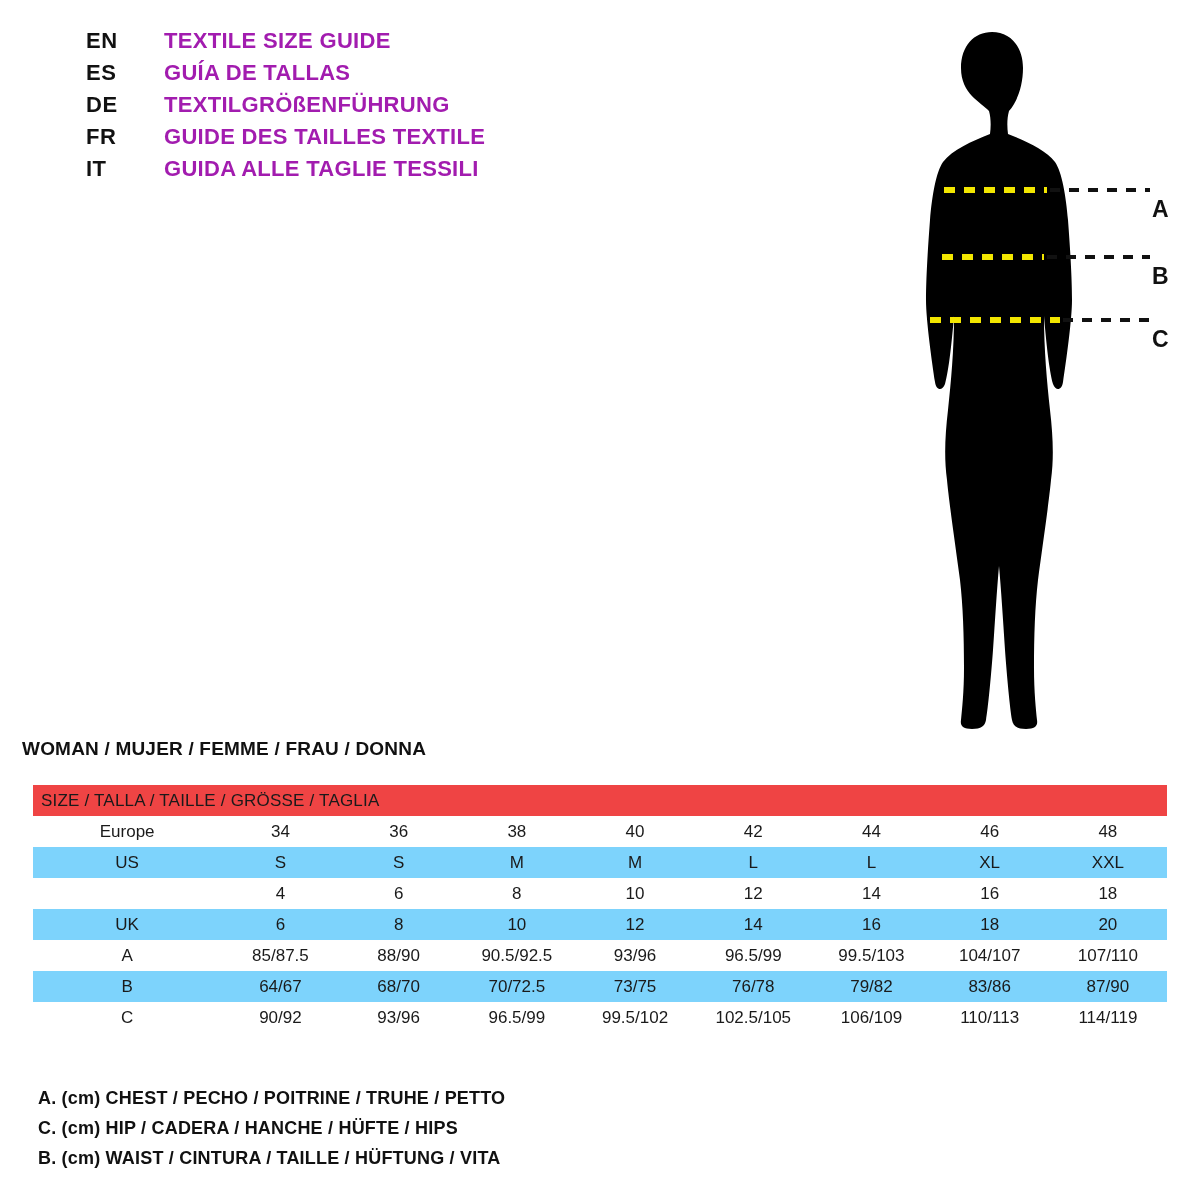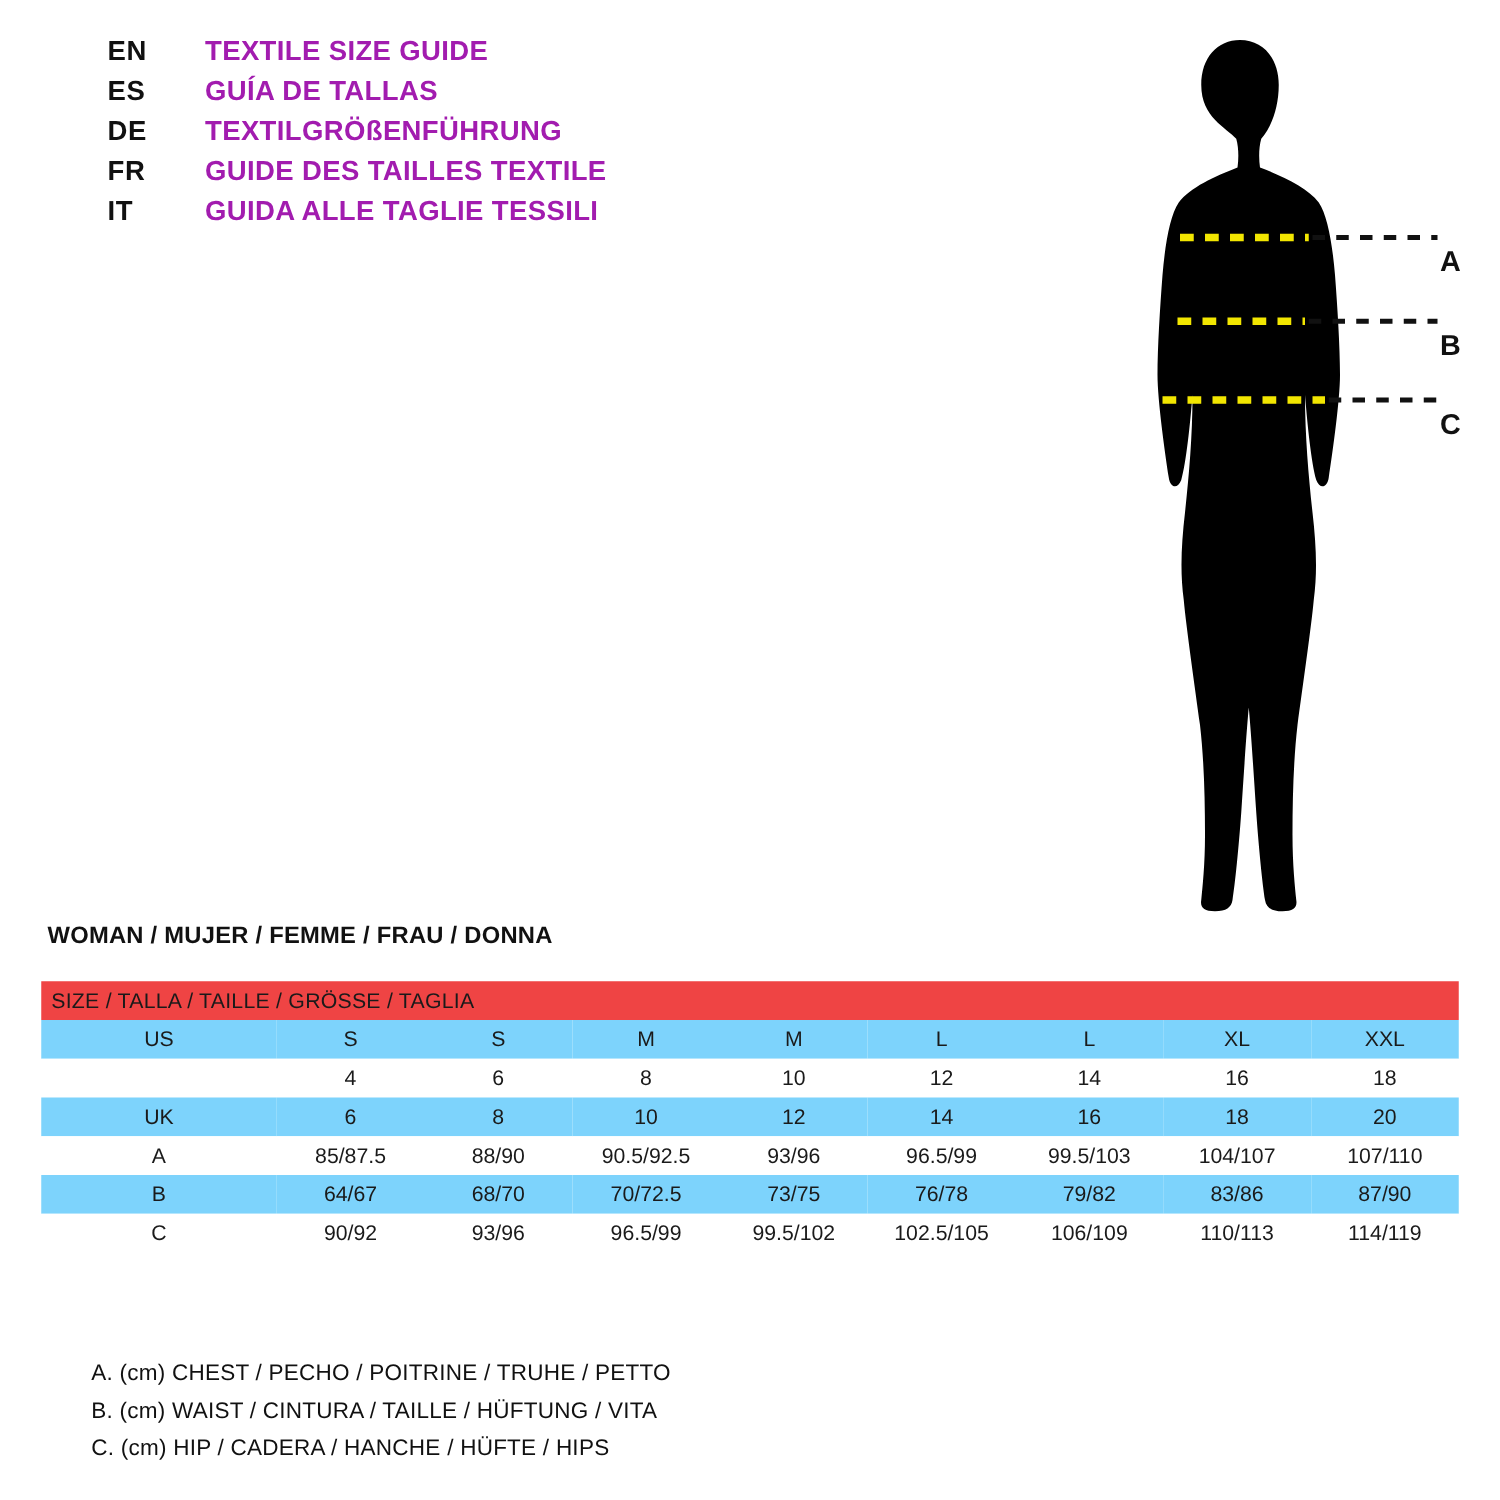--- a/index.html
+++ b/index.html
@@ -60,21 +60,21 @@
   .measure-label {
     position: absolute;
     font-size: 23px;
     font-weight: bold;
     color: #111;
   }
 
   
   #section-heading {
     position: absolute;
-    left: 38px;
+    left: 22px;
     top: 738px;
     font-size: 19px;
     font-weight: bold;
     letter-spacing: 0.2px;
     color: #111;
   }
 
   
   #size-table {
     position: absolute;
@@ -118,26 +118,25 @@
 
   
   #legend {
     position: absolute;
     left: 38px;
     top: 1088px;
     width: 700px;
   }
   .legend-line {
     font-size: 18px;
-    font-weight: normal;
+    font-weight: bold;
     letter-spacing: 0.2px;
     color: #111;
     height: 30px;
     white-space: nowrap;
-    margin-left: 35px;
   }
 </style>
 </head>
 <body>
 
 <div id="title-block">
   <div class="title-row">
     <span class="title-lang">EN</span>
     <span class="title-text">TEXTILE SIZE GUIDE</span>
   </div>
@@ -218,20 +217,31 @@
 
 <div id="section-heading">WOMAN / MUJER / FEMME / FRAU / DONNA</div>
 
 <table id="size-table">
   <thead>
     <tr class="header-row">
       <th class="header-cell" colspan="9">SIZE / TALLA / TAILLE / GRÖSSE / TAGLIA</th>
     </tr>
   </thead>
   <tbody>
+    <tr class="row-light">
+      <td class="rowlabel">Europe</td>
+      <td class="val">34</td>
+      <td class="val">36</td>
+      <td class="val">38</td>
+      <td class="val">40</td>
+      <td class="val">42</td>
+      <td class="val">44</td>
+      <td class="val">46</td>
+      <td class="val">48</td>
+    </tr>
     <tr class="row-dark">
       <td class="rowlabel">US</td>
       <td class="val">S</td>
       <td class="val">S</td>
       <td class="val">M</td>
       <td class="val">M</td>
       <td class="val">L</td>
       <td class="val">L</td>
       <td class="val">XL</td>
       <td class="val">XXL</td>
@@ -289,15 +299,15 @@
       <td class="val">102.5/105</td>
       <td class="val">106/109</td>
       <td class="val">110/113</td>
       <td class="val">114/119</td>
     </tr>
   </tbody>
 </table>
 
 <div id="legend">
   <div class="legend-line">A. (cm) CHEST / PECHO / POITRINE / TRUHE / PETTO</div>
+  <div class="legend-line">C. (cm) HIP / CADERA / HANCHE / HÜFTE / HIPS</div>
   <div class="legend-line">B. (cm) WAIST / CINTURA / TAILLE / HÜFTUNG / VITA</div>
-  <div class="legend-line">C. (cm) HIP / CADERA / HANCHE / HÜFTE / HIPS</div>
 </div>
 
 </body></html>

